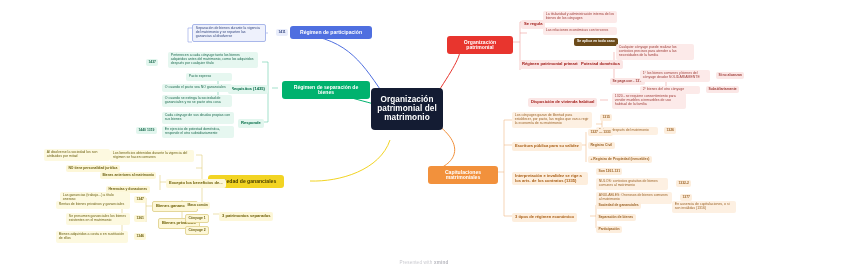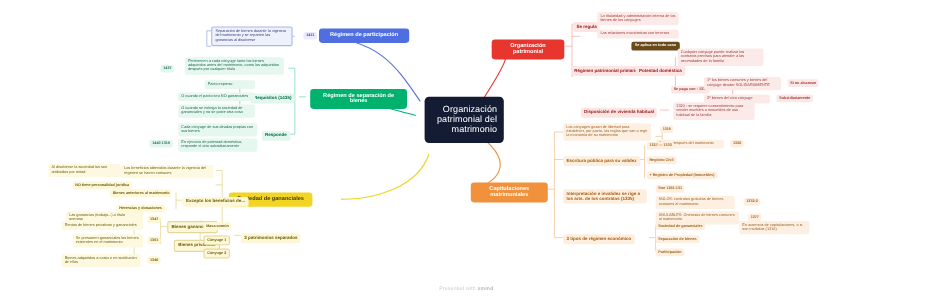--- a/index.html
+++ b/index.html
@@ -11,22 +11,22 @@
     position:relative;
   }
   #canvas{position:absolute;left:0;top:0;width:848px;height:271px;}
   svg.links{position:absolute;left:0;top:0;width:848px;height:271px;pointer-events:none;}
 
   .node{position:absolute;box-sizing:border-box;line-height:1.12;}
 
   
   .central{
     background:#141c33;color:#ffffff;border-radius:4px;
-    font-size:8.2px;text-align:right;font-weight:400;
-    padding:7px 6px;letter-spacing:.1px;margin-left:15px;
+    font-size:8.2px;text-align:center;font-weight:700;
+    padding:7px 6px;letter-spacing:.1px;
   }
 
   
   .chip{border-radius:3px;font-size:5.1px;font-weight:700;padding:3.5px 5px;text-align:center;color:#fff;}
   .chip.blue{background:#4f6fe0;}
   .chip.green{background:#00b26e;}
   .chip.red{background:#e8352e;}
   .chip.orange{background:#f2913c;}
   .chip.yellow{background:#f2d423;color:#4a4000;}
 

